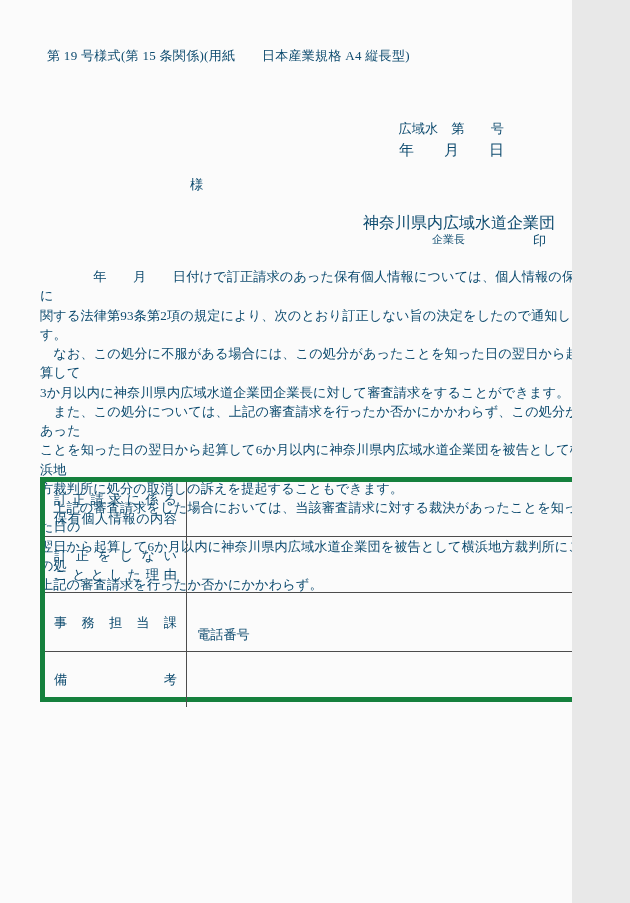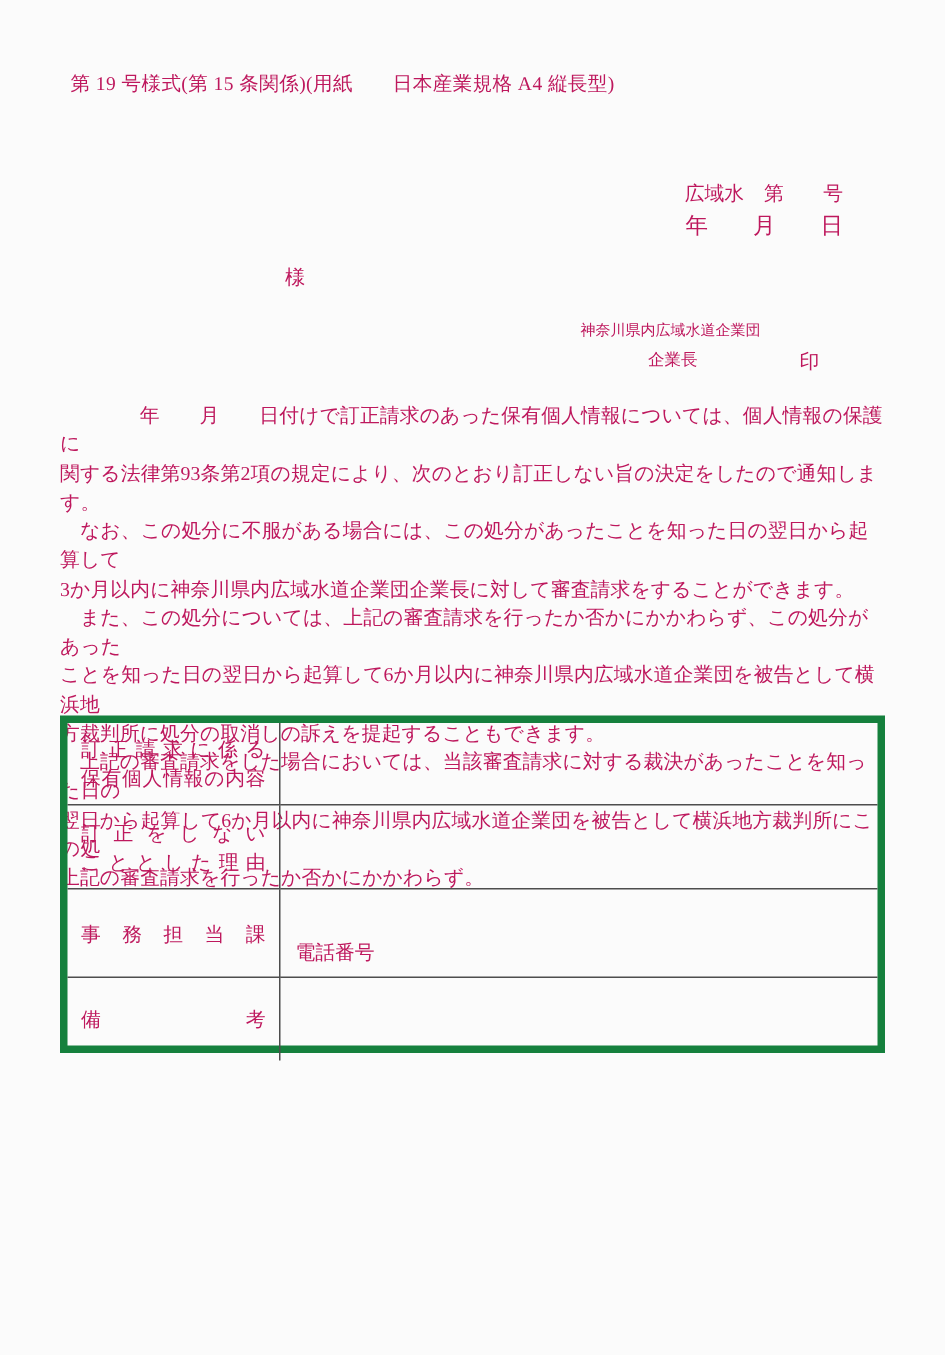--- a/index.html
+++ b/index.html
@@ -2,24 +2,24 @@
 <html lang="ja"><head>
 <meta charset="utf-8">
 <style>
   html, body {
     margin: 0;
     padding: 0;
     background: #e8e8e8;
   }
   .page {
     position: relative;
-    width: 630px;
+    width: 572px;
     height: 903px;
     background: #fbfbfb;
-    color: #be185d;
+    color: #0c4a6e;
     font-family: "Liberation Serif", "DejaVu Serif", serif;
     overflow: hidden;
   }
   .abs { position: absolute; }
 
   .form-note {
     left: 47px;
     top: 47px;
     font-size: 13px;
     letter-spacing: 0.3px;
@@ -52,23 +52,22 @@
 
   .addressee {
     left: 190px;
     top: 176px;
     font-size: 13.5px;
   }
 
   .sender-org {
     left: 363px;
     top: 213px;
-    font-size: 10px;
+    font-size: 16px;
     white-space: nowrap;
-    margin-left: 24px;
   }
   .sender-title {
     left: 395px;
     top: 232px;
     font-size: 11px;
     margin-left: 37px;
   }
   .seal {
     left: 533px;
     top: 232px;

